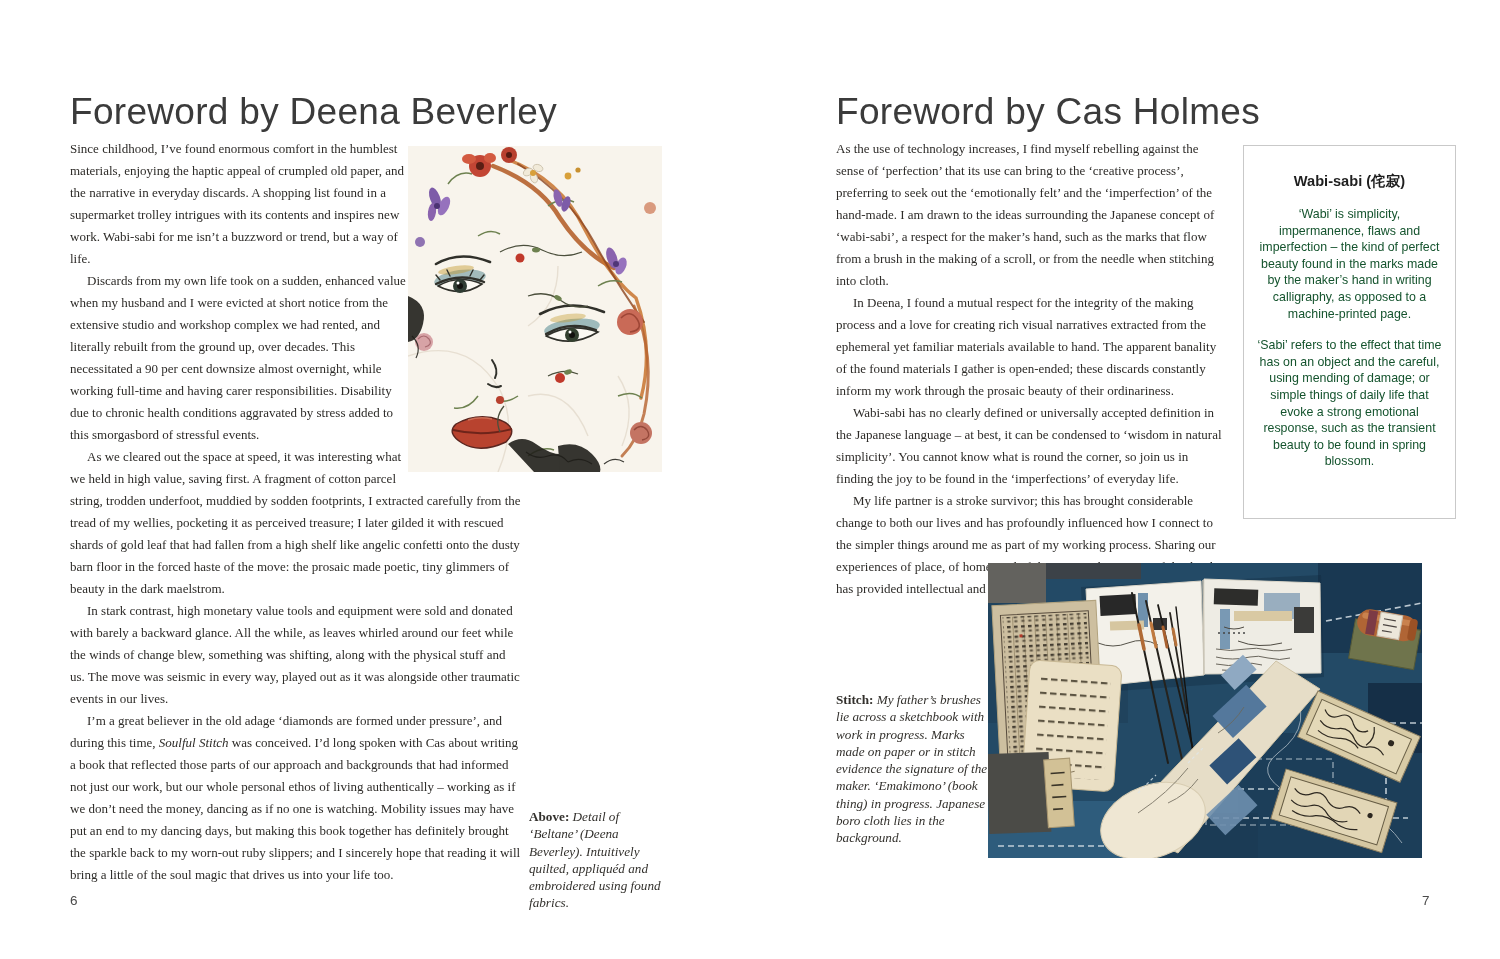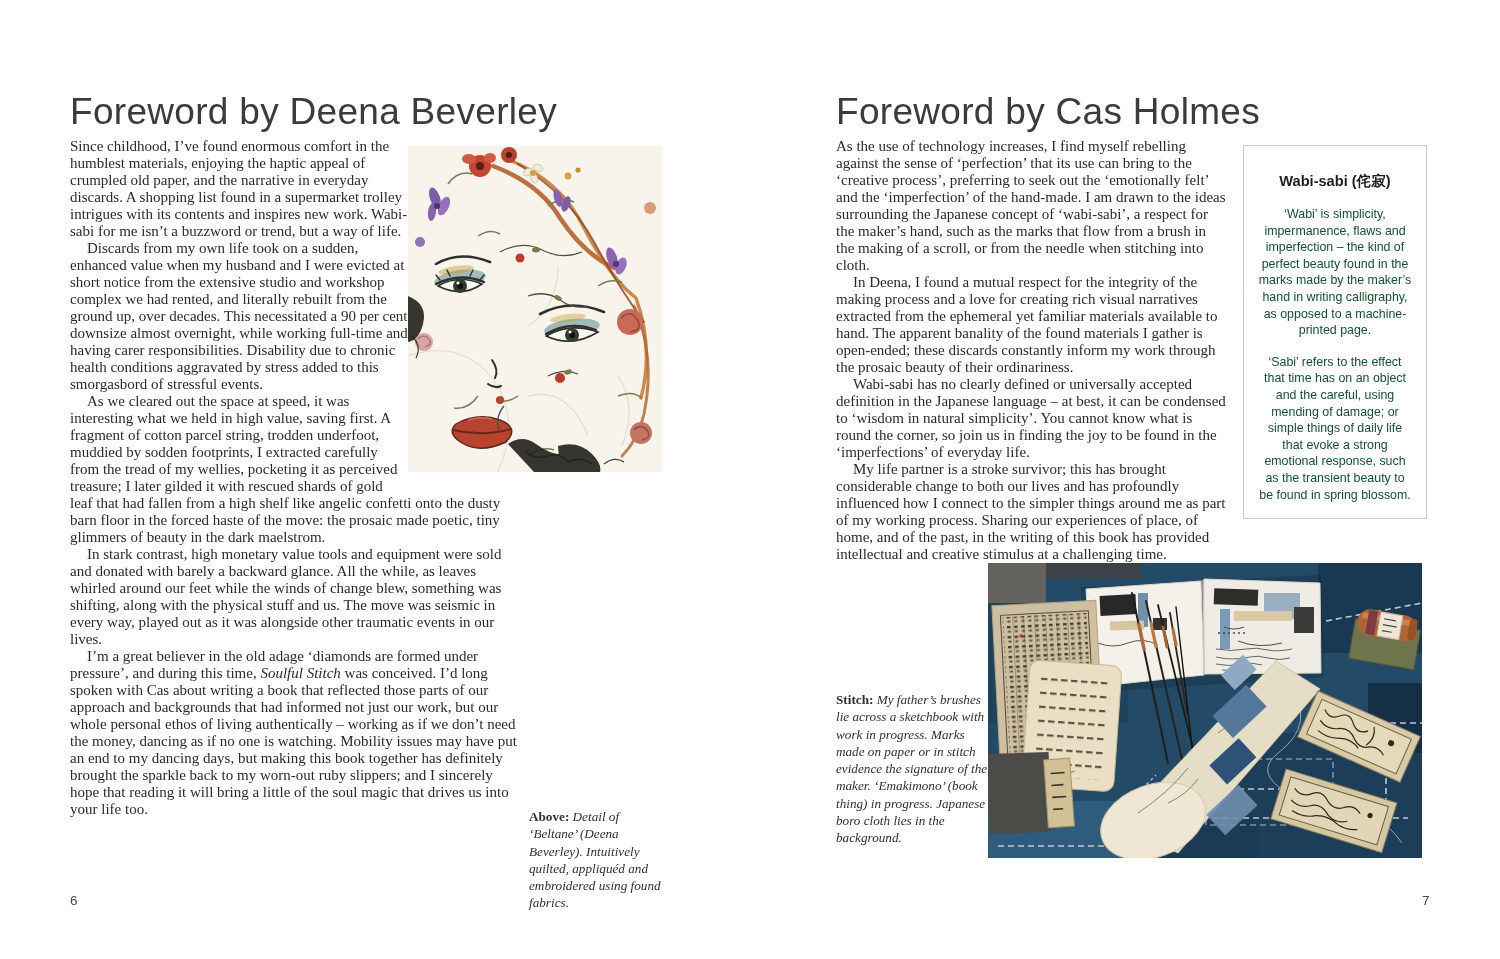--- a/index.html
+++ b/index.html
@@ -2,33 +2,33 @@
 <html><head>
 <meta charset="utf-8">
 <style>
   html,body{margin:0;padding:0;background:#ffffff;}
   .spread{position:relative;width:1500px;height:959px;background:#ffffff;overflow:hidden;
           font-family:"Liberation Serif", serif;color:#2d2b28;text-decoration:underline;}
   .page-title{position:absolute;font-family:"Liberation Sans", sans-serif;font-weight:400;
           font-size:37px;letter-spacing:.3px;color:#3b3b3b;white-space:nowrap;}
   #title-left{left:70px;top:66px;}
   #title-right{left:836px;top:66px;}
-  .body{position:absolute;font-size:15px;line-height:17px;text-align:left;}
+  .body{position:absolute;font-size:13px;line-height:22px;text-align:left;}
   .body p{margin:0;}
   .body p.indent{text-indent:17px;}
   #body-left{left:70px;top:138px;width:452px;}
   #body-right{left:836px;top:138px;width:392px;}
   .img-float{float:right;width:114px;height:342px;position:relative;}
   .img-float svg{position:absolute;top:8px;left:0;display:block;}
   .caption{position:absolute;font-size:13.2px;line-height:17.3px;color:#33312d;}
   .caption .cap-label{font-weight:bold;font-style:normal;}
   .caption .cap-text{font-style:italic;}
   #caption-left{left:529px;top:760px;width:140px;margin-top:48px;}
   #caption-right{left:836px;top:691px;width:152px;}
-  .wabi-box{position:absolute;left:1243px;top:145px;width:184px;height:374px;
+  .wabi-box{position:absolute;left:1243px;top:145px;width:213px;height:374px;
           border:1px solid #c9c9c9;box-sizing:border-box;background:#ffffff;
           font-family:"Liberation Sans", sans-serif;text-align:center;
           padding:26px 13px 0 13px;}
   .wabi-box h3{margin:0 0 15px 0;font-size:14.6px;color:#1f1f1f;font-weight:bold;}
   .wabi-box p{margin:0 0 15px 0;font-size:12.4px;line-height:16.6px;color:#14532d;}
   .photo{position:absolute;}
   #photo-right{left:988px;top:563px;}
   .page-num{position:absolute;font-family:"Liberation Sans", sans-serif;
           font-size:13.5px;color:#4a4a4a;}
   #page-num-left{left:70px;top:893px;}

